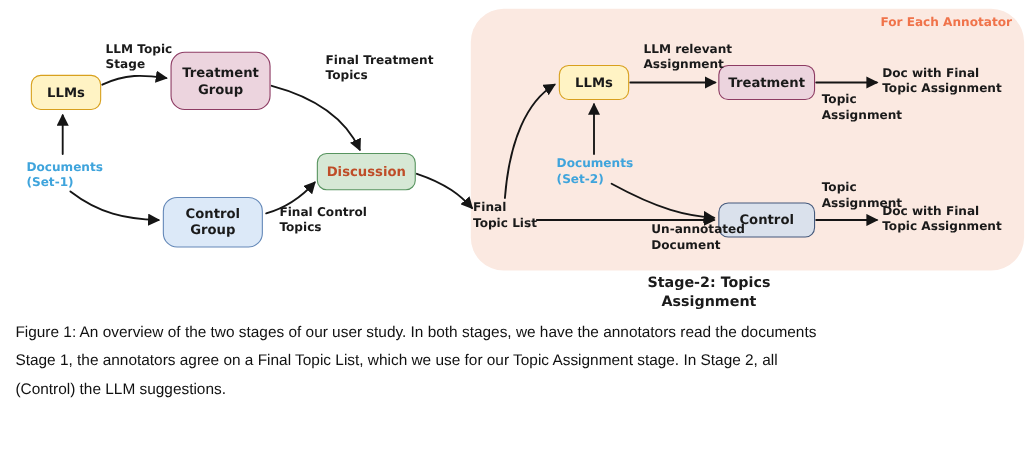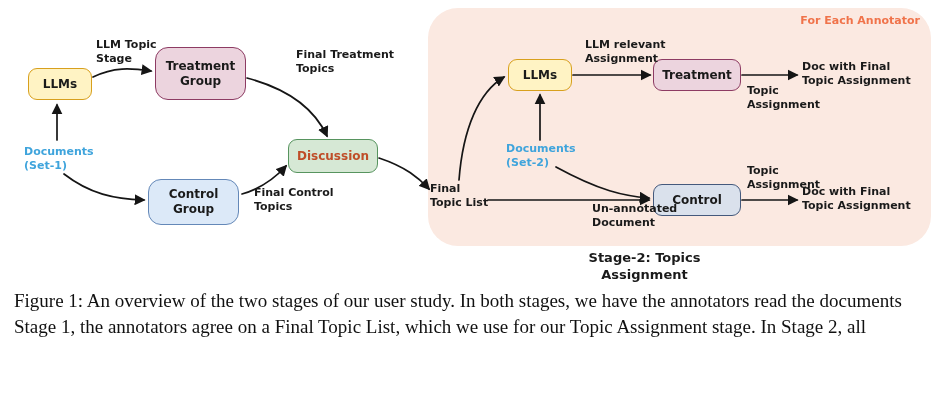--- a/index.html
+++ b/index.html
@@ -15,22 +15,22 @@
   .treatment-box{background:#ecd4de;border-color:#8d3b63;}
   .controlg-box{background:#dce9f8;border-color:#6488b8;}
   .control-box{background:#dae1ec;border-color:#44597c;}
   .discussion-box{background:#d6e8d5;border-color:#57945f;color:#bf4d28;}
   .lbl{position:absolute;font-weight:bold;font-size:11px;line-height:1.28;white-space:pre-line;
        color:#1a1a1a;z-index:2;}
   .lbl.center{text-align:left;}
   .lbl.blue{color:#3fa4dc;}
   .lbl.orange{color:#f0734a;text-align:right;}
   .stage-caption{font-size:13px;text-align:center;}
-  .caption{position:absolute;left:14px;top:288px;width:915px;font-family:Liberation Serif, serif;
-           font-size:19px;line-height:26px;color:#111;}
+  .caption{position:absolute;left:14px;top:288px;width:915px;font-family:Liberation Sans, sans-serif;
+           font-size:14px;line-height:26px;color:#111;}
   .caption div{white-space:nowrap;}
 </style>
 </head>
 <body>
 
 <div class="page">
   <div class="diagram">
 
     <div class="stage2-bg"></div>
 
@@ -93,14 +93,15 @@
     <div class="lbl center" style="left:802px;top:185px;width:126px;">Doc with Final
 Topic Assignment</div>
     <div class="lbl" style="left:430px;top:182px;">Final
 Topic List</div>
     <div class="lbl stage-caption" style="left:552px;top:250px;width:185px;">Stage-2: Topics Assignment</div>
   </div>
 
   <div class="caption">
     <div>Figure 1: An overview of the two stages of our user study. In both stages, we have the annotators read the documents</div>
     <div>Stage 1, the annotators agree on a Final Topic List, which we use for our Topic Assignment stage. In Stage 2, all</div>
+    <div>(Control) the LLM suggestions.</div>
   </div>
 </div>
 
 </body></html>

